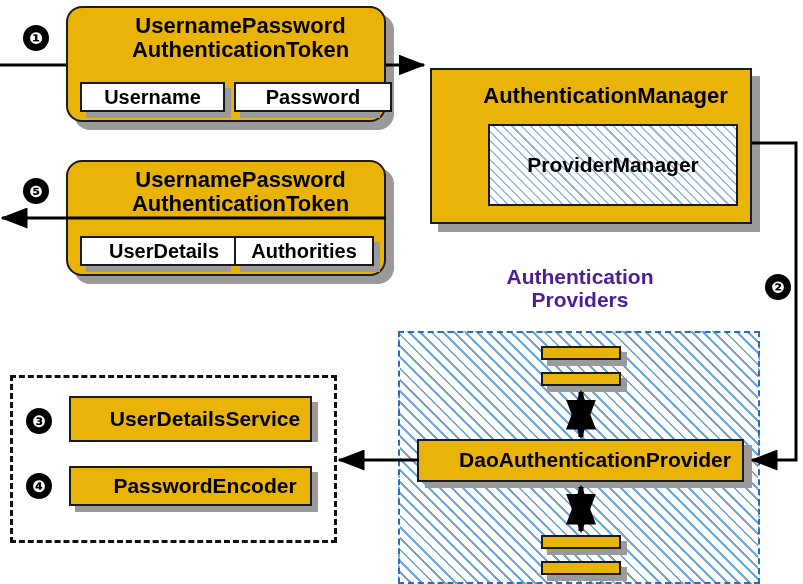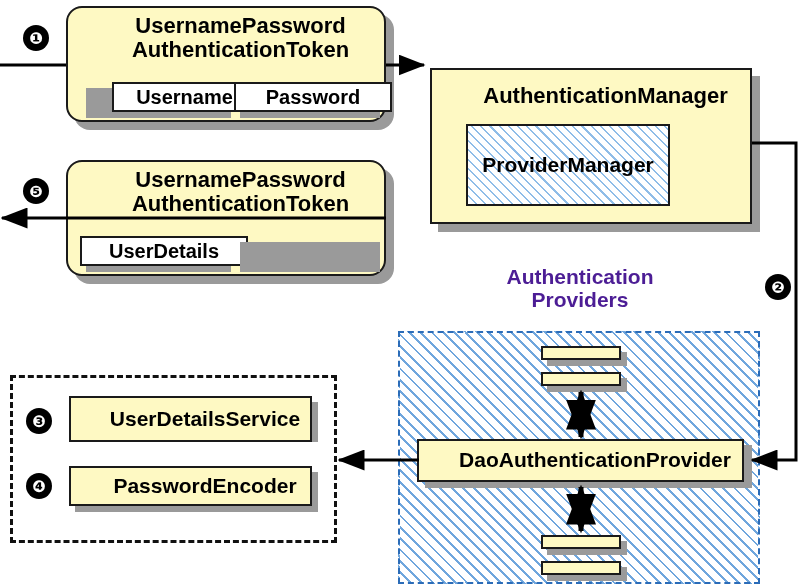--- a/index.html
+++ b/index.html
@@ -14,21 +14,21 @@
     position: relative;
     width: 803px;
     height: 584px;
     overflow: hidden;
     background: #ffffff;
   }
   .abs { position: absolute; }
 
   
   .blue-box {
-    background: #fef9c3;
+    background: #eab308;
     border: 2px solid #1a1a1a;
     box-sizing: border-box;
     display: flex;
     align-items: center;
     justify-content: center;
     text-align: center;
     color: #000;
     font-weight: bold;
     line-height: 1.08;
     padding-left: 29px;
@@ -114,44 +114,45 @@
 
   <div class="abs bullet" style="left:23px; top:25px;">❶</div>
 
   <div class="abs shadow rounded" style="left:74px; top:14px; width:320px; height:116px;"></div>
   <div class="abs blue-box rounded" style="left:66px; top:6px; width:320px; height:116px; flex-direction:column; justify-content:flex-start; padding-top:6px;">
     <div style="font-size:22px;">UsernamePassword</div>
     <div style="font-size:22px;">AuthenticationToken</div>
   </div>
 
   <div class="abs shadow" style="left:86px; top:88px; width:145px; height:30px;"></div>
-  <div class="abs white-box" style="left:80px; top:82px; width:145px; height:30px; font-size:20px;margin-left:32px;">Username</div>
+  <div class="abs white-box" style="left:80px; top:82px; width:145px; height:30px; font-size:20px;">Username</div>
 
   <div class="abs shadow" style="left:240px; top:88px; width:140px; height:30px;"></div>
   <div class="abs white-box" style="left:234px; top:82px; width:158px; height:30px; font-size:20px;">Password</div>
 
   <div class="abs shadow" style="left:438px; top:76px; width:322px; height:156px;"></div>
   <div class="abs blue-box" style="left:430px; top:68px; width:322px; height:156px; flex-direction:column; justify-content:flex-start; padding-top:14px;">
     <div style="font-size:22px;">AuthenticationManager</div>
   </div>
-  <div class="abs hatch" style="left:466px; top:124px; width:204px; height:82px; border:2px solid #1a1a1a; box-sizing:border-box; display:flex; align-items:center; justify-content:center;">
+  <div class="abs hatch" style="left:488px; top:124px; width:250px; height:82px; border:2px solid #1a1a1a; box-sizing:border-box; display:flex; align-items:center; justify-content:center;">
     <span style="font-size:21px; font-weight:bold; color:#000;">ProviderManager</span>
   </div>
 
   <div class="abs bullet" style="left:23px; top:178px;">❺</div>
 
   <div class="abs shadow rounded" style="left:74px; top:168px; width:320px; height:116px;"></div>
   <div class="abs blue-box rounded" style="left:66px; top:160px; width:320px; height:116px; flex-direction:column; justify-content:flex-start; padding-top:6px;">
     <div style="font-size:22px;">UsernamePassword</div>
     <div style="font-size:22px;">AuthenticationToken</div>
   </div>
   <div class="abs shadow" style="left:86px; top:242px; width:145px; height:30px;"></div>
   <div class="abs white-box" style="left:80px; top:236px; width:168px; height:30px; font-size:20px;">UserDetails</div>
 
   <div class="abs shadow" style="left:240px; top:242px; width:140px; height:30px;"></div>
+  <div class="abs white-box" style="left:234px; top:236px; width:140px; height:30px; font-size:20px;">Authorities</div>
 
   <div class="abs plain-label" style="left:470px; top:265px; width:220px; font-size:21px;">
     <div>Authentication</div>
     <div>Providers</div>
   </div>
 
   <div class="abs bullet" style="left:765px; top:274px;">❷</div>
 
   <div class="abs hatch-blue dashed-blue" style="left:398px; top:331px; width:362px; height:253px;"></div>
 

